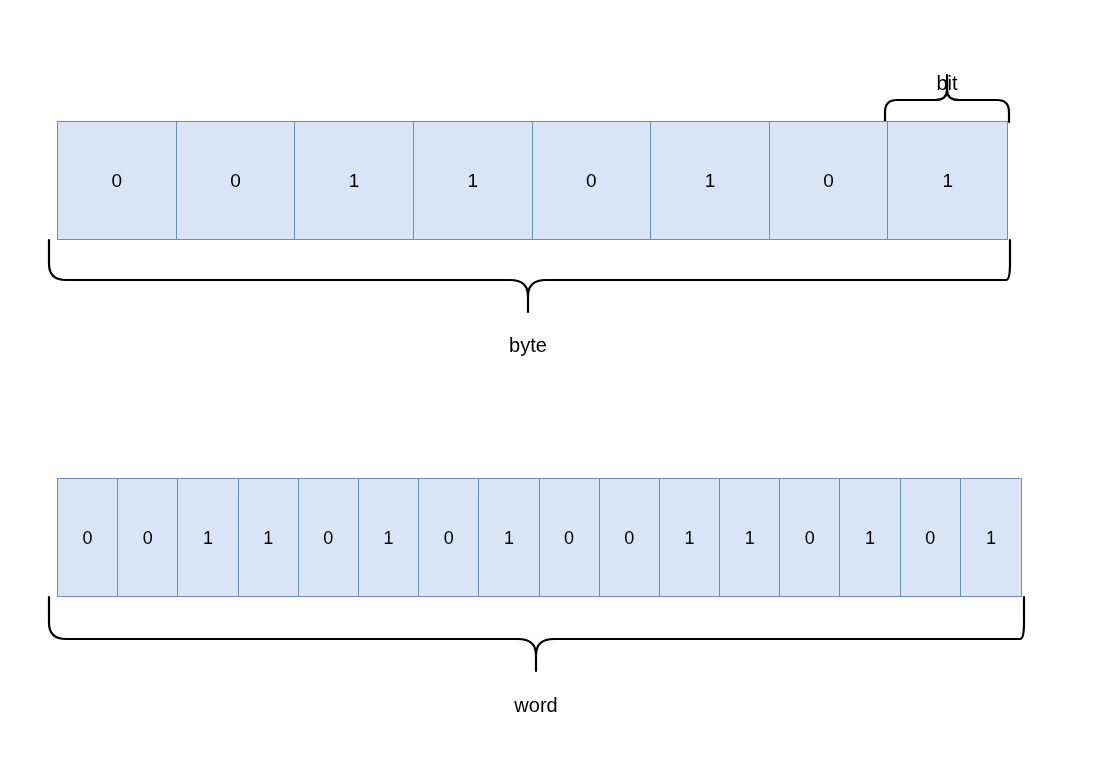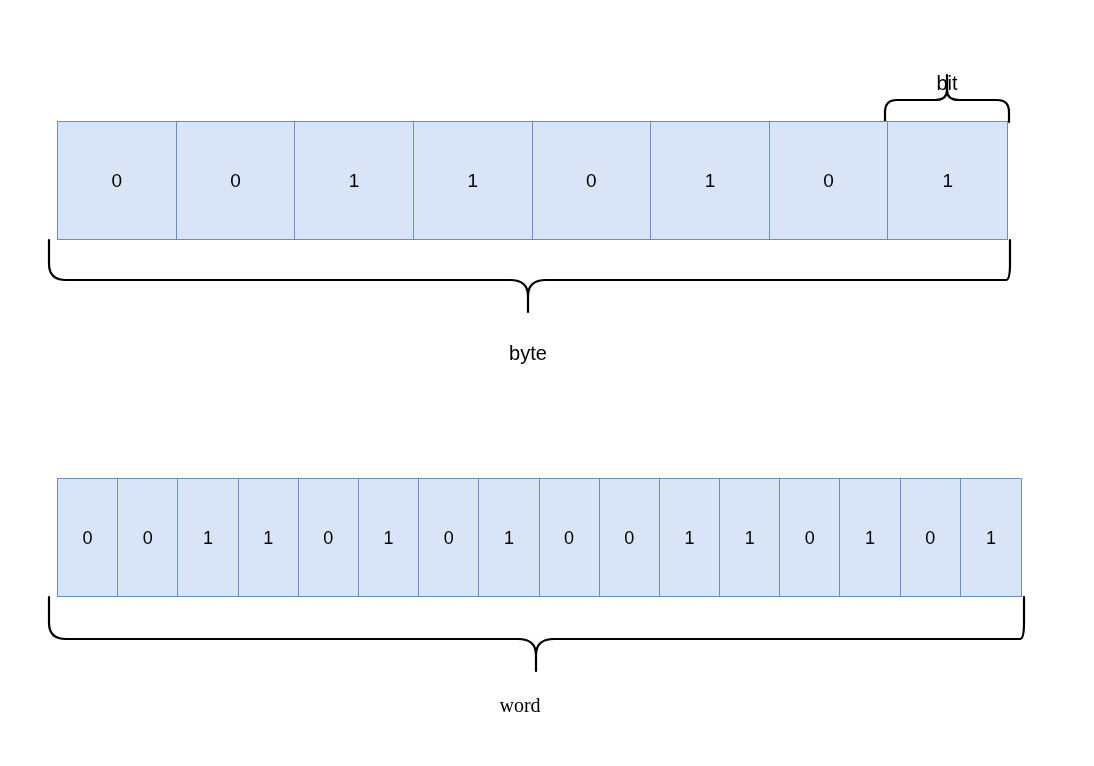--- a/index.html
+++ b/index.html
@@ -80,22 +80,22 @@
   .label {
     position: absolute;
     text-align: center;
     font-size: 20px;
     line-height: 1;
     color: #000000;
     user-select: none;
     white-space: nowrap;
   }
   #bit-label  { left: 885px; top: 27px;  width: 124px; margin-top: 46px; }
-  #byte-label { left: 428px; top: 343px; width: 200px; }
-  #word-label { left: 420px; top: 695px; width: 200px; font-family: Liberation Serif, serif; }
+  #byte-label { left: 428px; top: 335px; width: 200px; }
+  #word-label { left: 436px; top: 695px; width: 200px; }
 </style>
 </head>
 <body>
 
 <div class="canvas">
 
   <div class="label" id="bit-label">bit</div>
 
   <svg class="brace-svg" id="bit-brace-svg" viewBox="0 0 128 60" preserveAspectRatio="none">
     <path class="brace-path" d="M 2,58 L 2,48 Q 2,36 14,36 L 52,36 Q 64,36 64,26 Q 64,36 76,36 L 114,36 Q 126,36 126,48 L 126,58"></path>

